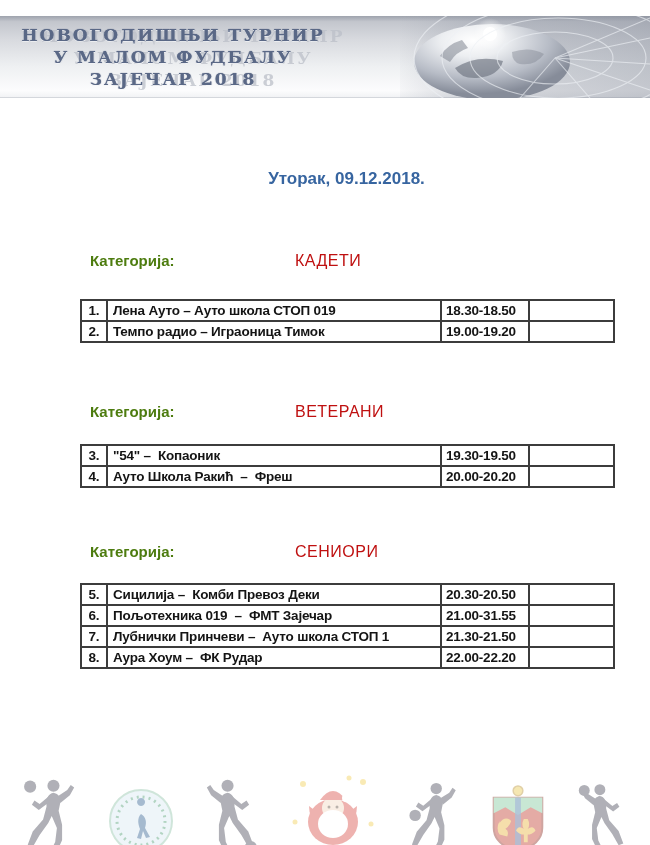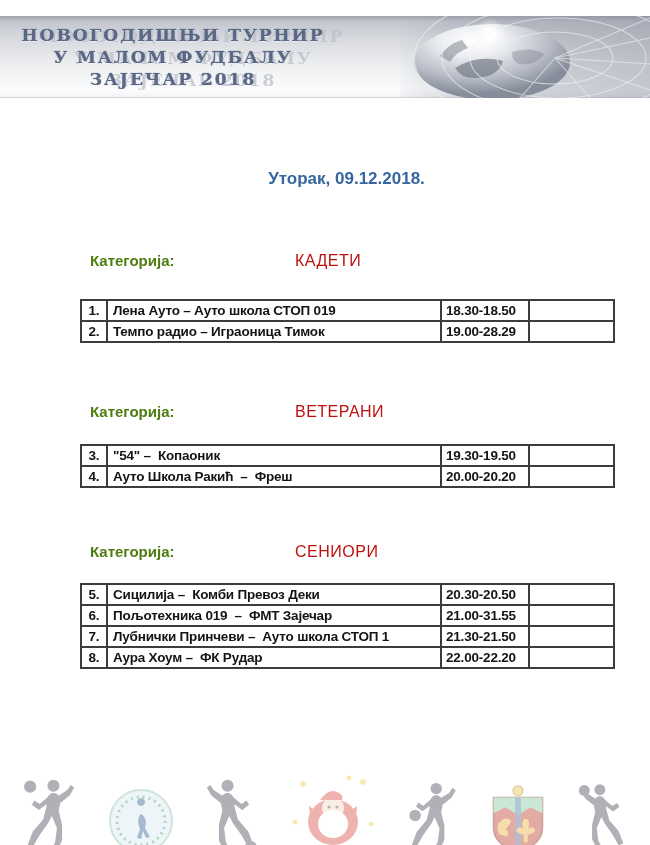--- a/index.html
+++ b/index.html
@@ -110,21 +110,21 @@
     <tbody>
         <tr>
       <td class="c-num">1.</td>
       <td class="c-team">Лена Ауто – Ауто школа СТОП 019</td>
       <td class="c-time">18.30-18.50</td>
       <td class="c-res"></td>
     </tr>
     <tr>
       <td class="c-num">2.</td>
       <td class="c-team">Темпо радио – Играоница Тимок</td>
-      <td class="c-time">19.00-28.29</td>
+      <td class="c-time">19.00-19.20</td>
       <td class="c-res"></td>
     </tr>
   </tbody>
     </table>
 
   <div class="cat-row" style="top:387px;">
     <span class="cat-label">Категорија:</span>
     <span class="cat-name">ВЕТЕРАНИ</span>
   </div>
   <table class="sched" style="top:428px;">

